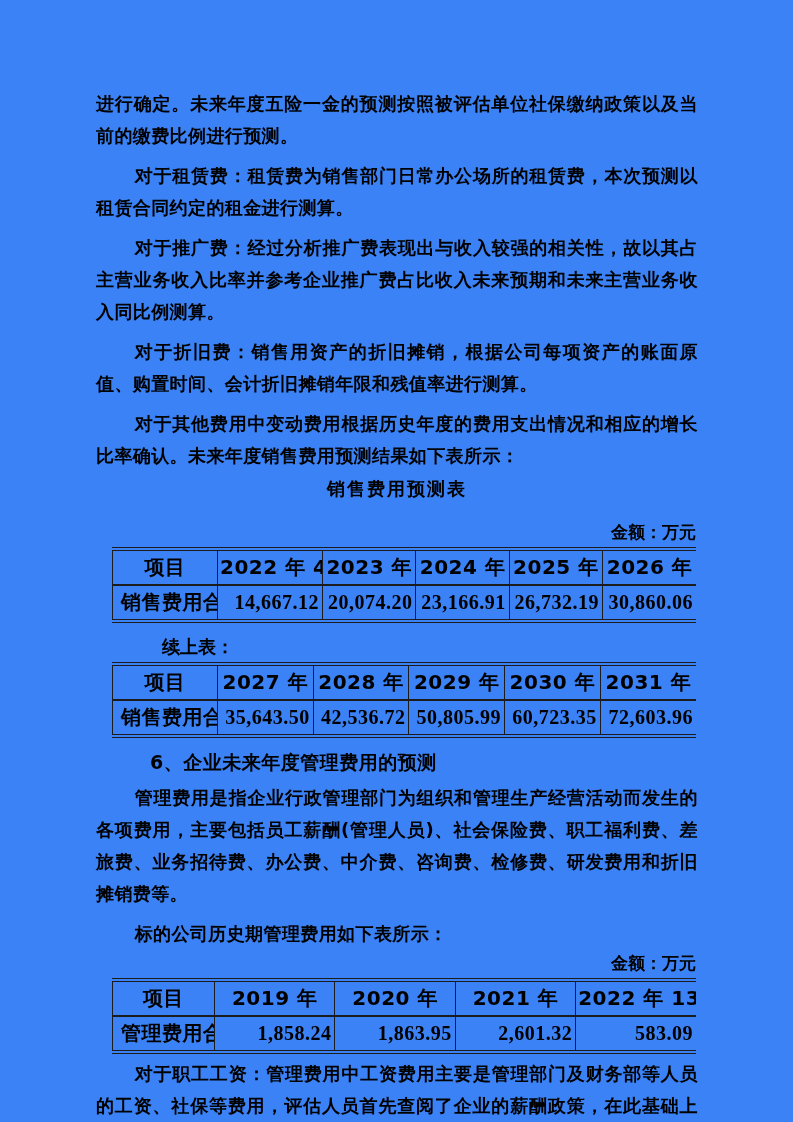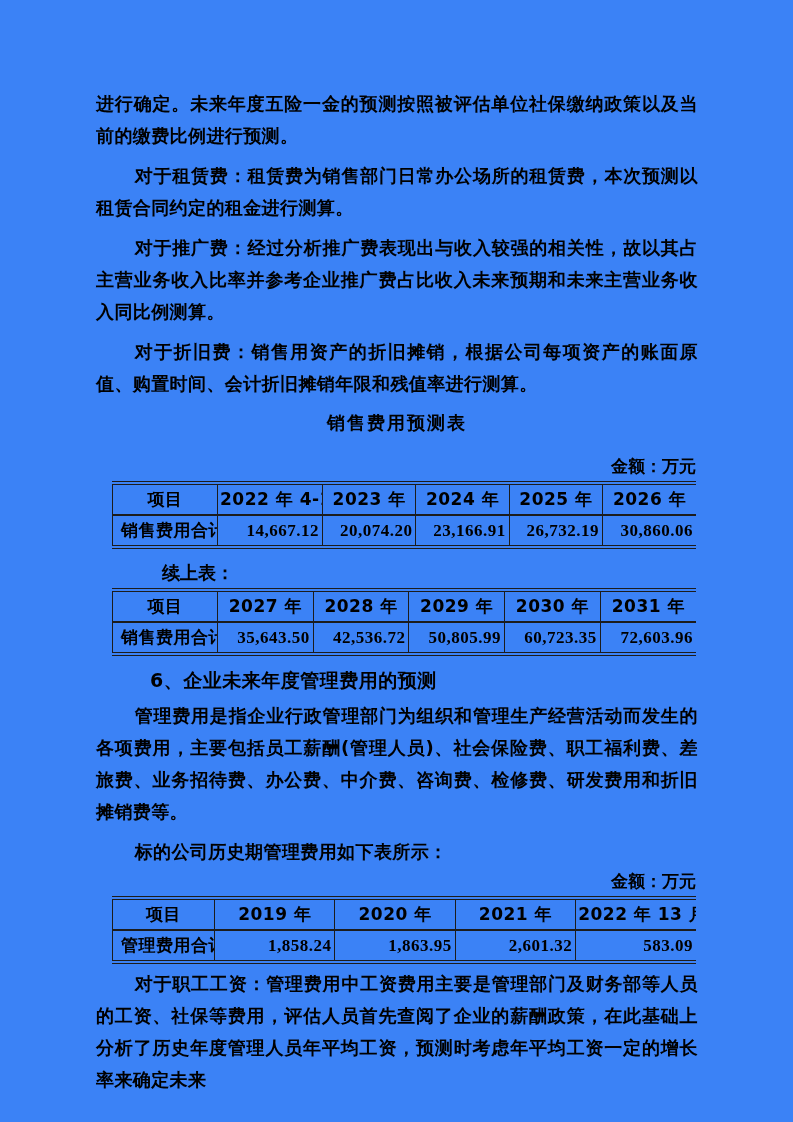--- a/index.html
+++ b/index.html
@@ -40,21 +40,21 @@
     width:584px;
     margin-left:16px;
     border-collapse:collapse;
     table-layout:fixed;
     border-top:4px double #1c1c1c;
     border-bottom:4px double #1c1c1c;
     border-left:1.5px solid #1c1c1c;
   }
   .data-table th, .data-table td {
     padding:3px 2px;
-    font-size:17px;
+    font-size:20px;
     font-weight:bold;
     overflow:hidden;
     white-space:nowrap;
     margin-left:17px;
   }
   .data-table th + th, .data-table td + td { border-left:1.5px solid #1c1c1c; }
   .data-table thead tr { border-bottom:2px solid #1c1c1c; }
   .data-table th { text-align:center; letter-spacing:0.5px; }
   .data-table td.row-label { text-align:left; padding-left:8px; letter-spacing:0.5px; }
   .data-table td.num {
@@ -80,20 +80,21 @@
 </style>
 </head>
 <body>
 
 <div class="page">
 
   <p class="body-text no-indent">进行确定。未来年度五险一金的预测按照被评估单位社保缴纳政策以及当前的缴费比例进行预测。</p>
   <p class="body-text">对于租赁费：租赁费为销售部门日常办公场所的租赁费，本次预测以租赁合同约定的租金进行测算。</p>
   <p class="body-text">对于推广费：经过分析推广费表现出与收入较强的相关性，故以其占主营业务收入比率并参考企业推广费占比收入未来预期和未来主营业务收入同比例测算。</p>
   <p class="body-text">对于折旧费：销售用资产的折旧摊销，根据公司每项资产的账面原值、购置时间、会计折旧摊销年限和残值率进行测算。</p>
+  <p class="body-text mb0">对于其他费用中变动费用根据历史年度的费用支出情况和相应的增长比率确认。未来年度销售费用预测结果如下表所示：</p>
 
   <div class="table-title">销售费用预测表</div>
   <div class="unit-label">金额：万元</div>
 
   <table class="data-table">
     <colgroup>
       <col style="width:18%">
         <col style="width:18%">
         <col style="width:16%">
         <col style="width:16%">

